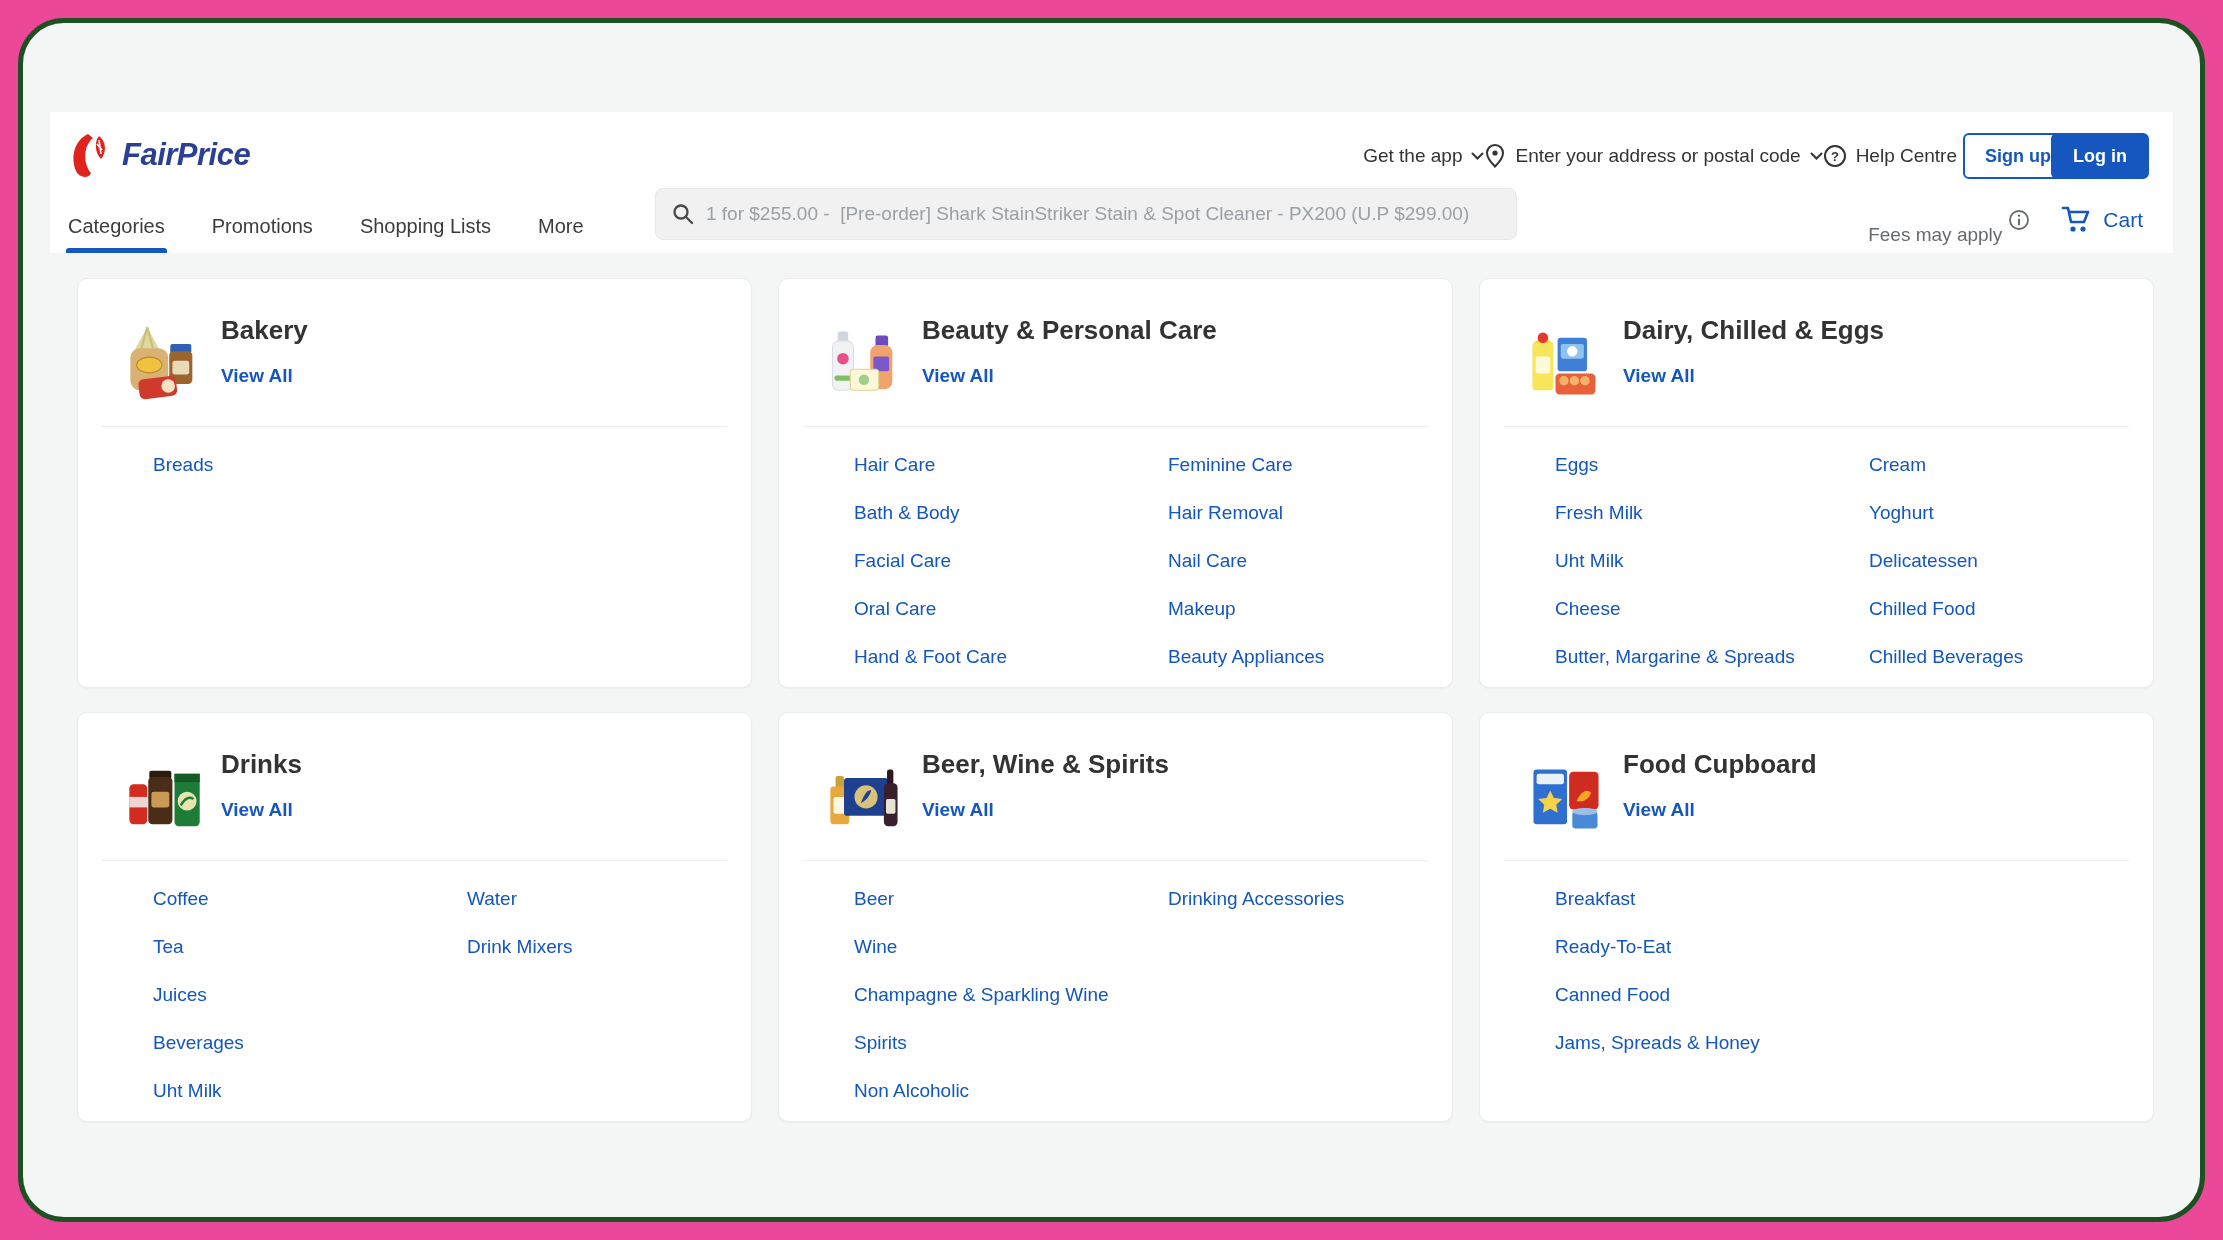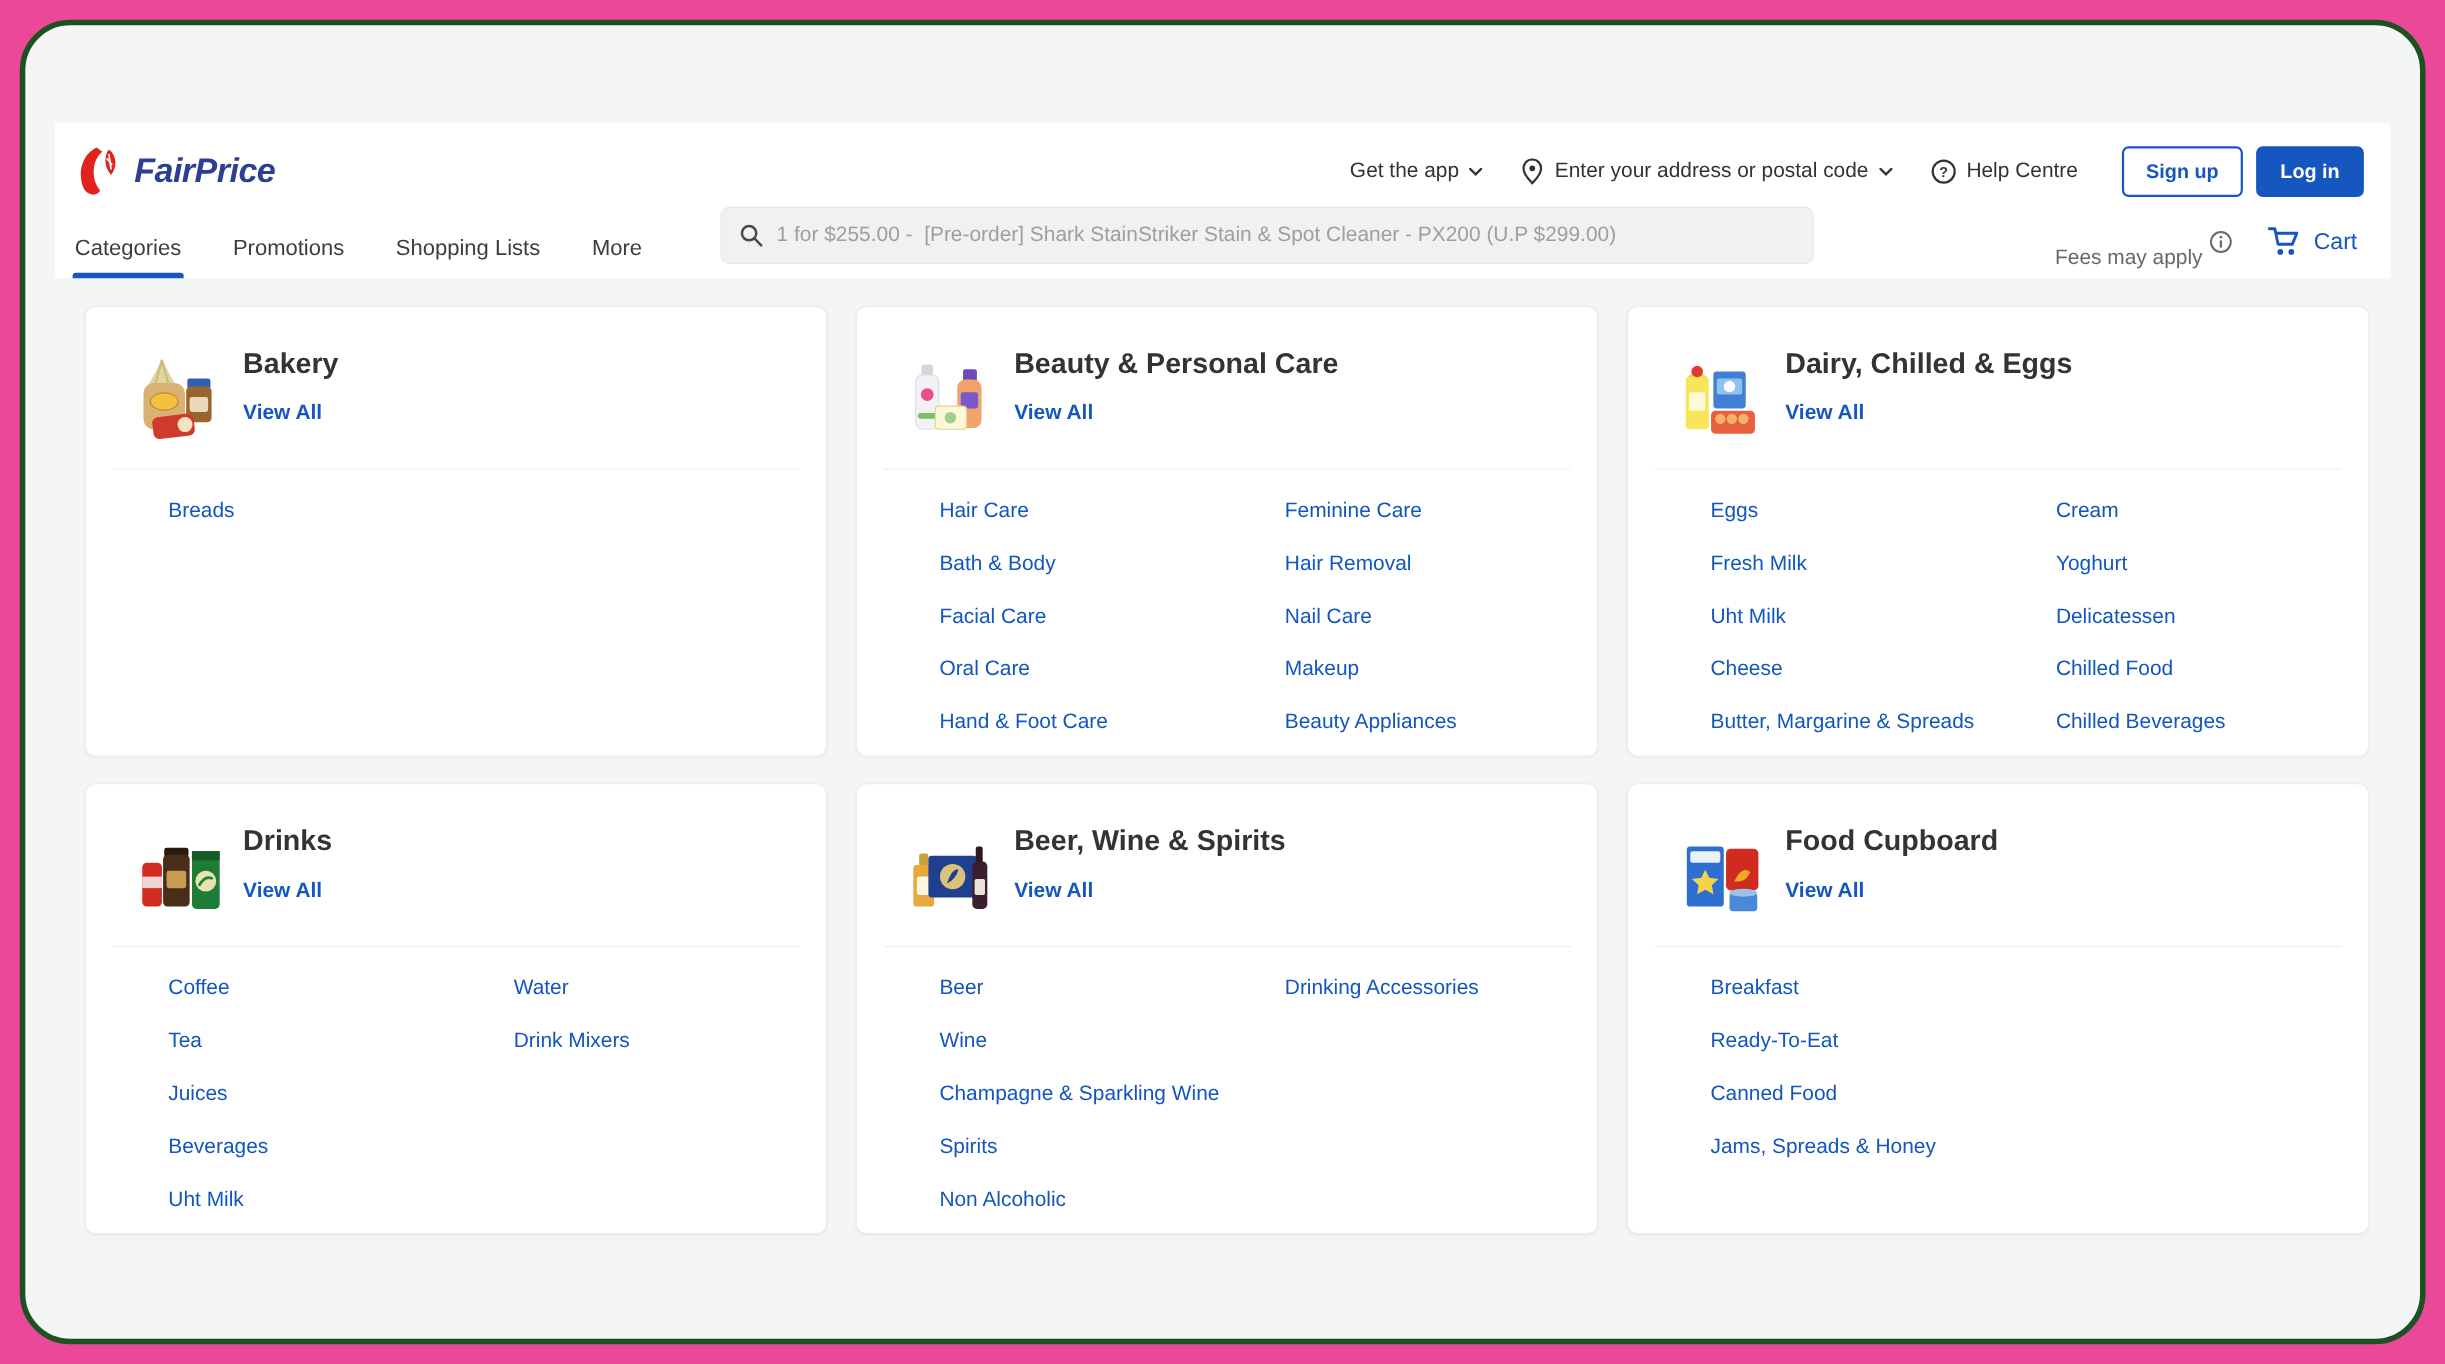--- a/index.html
+++ b/index.html
@@ -10,33 +10,33 @@
   
   .frame { position: absolute; left: 18px; top: 18px; width: 2187px; height: 1204px;
     border: 5px solid #1d5122; border-radius: 46px; background: #f4f5f5; overflow: hidden; }
 
   
   .hdr { position: absolute; left: 27px; top: 89px; width: 2123px; height: 141px; background: #fff; }
 
   .logo { position: absolute; left: 18px; top: 12px; height: 62px; display: flex; align-items: center; gap: 8px; cursor: pointer; }
   .logo-text { font-size: 31px; font-weight: 700; font-style: italic; color: #2b3f94; letter-spacing: -0.5px; }
 
-  .hdr-right { position: absolute; right: 24px; top: 16px; height: 56px; display: flex; align-items: center; gap: 34px; }
+  .hdr-right { position: absolute; right: 24px; top: 16px; height: 56px; display: flex; align-items: center; }
   .hdr-item { display: flex; align-items: center; gap: 9px; font-size: 19px; color: #333; cursor: pointer; white-space: nowrap; }
   .btn { height: 46px; border-radius: 6px; font-size: 18px; font-weight: 700; padding: 0 20px;
     display: flex; align-items: center; cursor: pointer; font-family: "Liberation Sans", sans-serif; }
   .btn-outline { background: #fff; border: 2px solid #1557bf; color: #1557bf; margin-left: 6px; }
   .btn-solid { background: #1557bf; border: 2px solid #1557bf; color: #fff; margin-left: -22px; }
 
   .nav-row { position: absolute; left: 18px; top: 88px; height: 53px; display: flex; gap: 47px; }
   .nav-item { position: relative; display: flex; align-items: center; font-size: 20px; color: #3c3c3c; cursor: pointer; white-space: nowrap; }
   .nav-item.active::after { content: ""; position: absolute; left: -2px; right: -2px; bottom: 0; height: 5px;
     background: #1557bf; border-radius: 3px 3px 0 0; }
 
-  .search { position: absolute; left: 605px; top: 76px; width: 994px; height: 52px; background: #f1f1f2;
+  .search { position: absolute; left: 605px; top: 76px; width: 862px; height: 52px; background: #f1f1f2;
     border: 1px solid #e7e7e8; border-radius: 8px; display: flex; align-items: center; padding: 2px 16px; gap: 12px; }
   .search input { flex: 1; border: none; outline: none; background: transparent; font-size: 19px; color: #333;
     font-family: "Liberation Sans", sans-serif; }
   .search input::placeholder { color: #9aa0a4; }
 
   .fees-cart { position: absolute; right: 30px; top: 82px; height: 52px; display: flex; align-items: center; }
   .fees { font-size: 19px; color: #666a6e; margin-right: 6px; margin-top: 30px; }
   .cart { display: flex; align-items: center; gap: 9px; margin-left: 28px; cursor: pointer; }
   .cart-label { font-size: 21px; color: #1557bf; }
 

